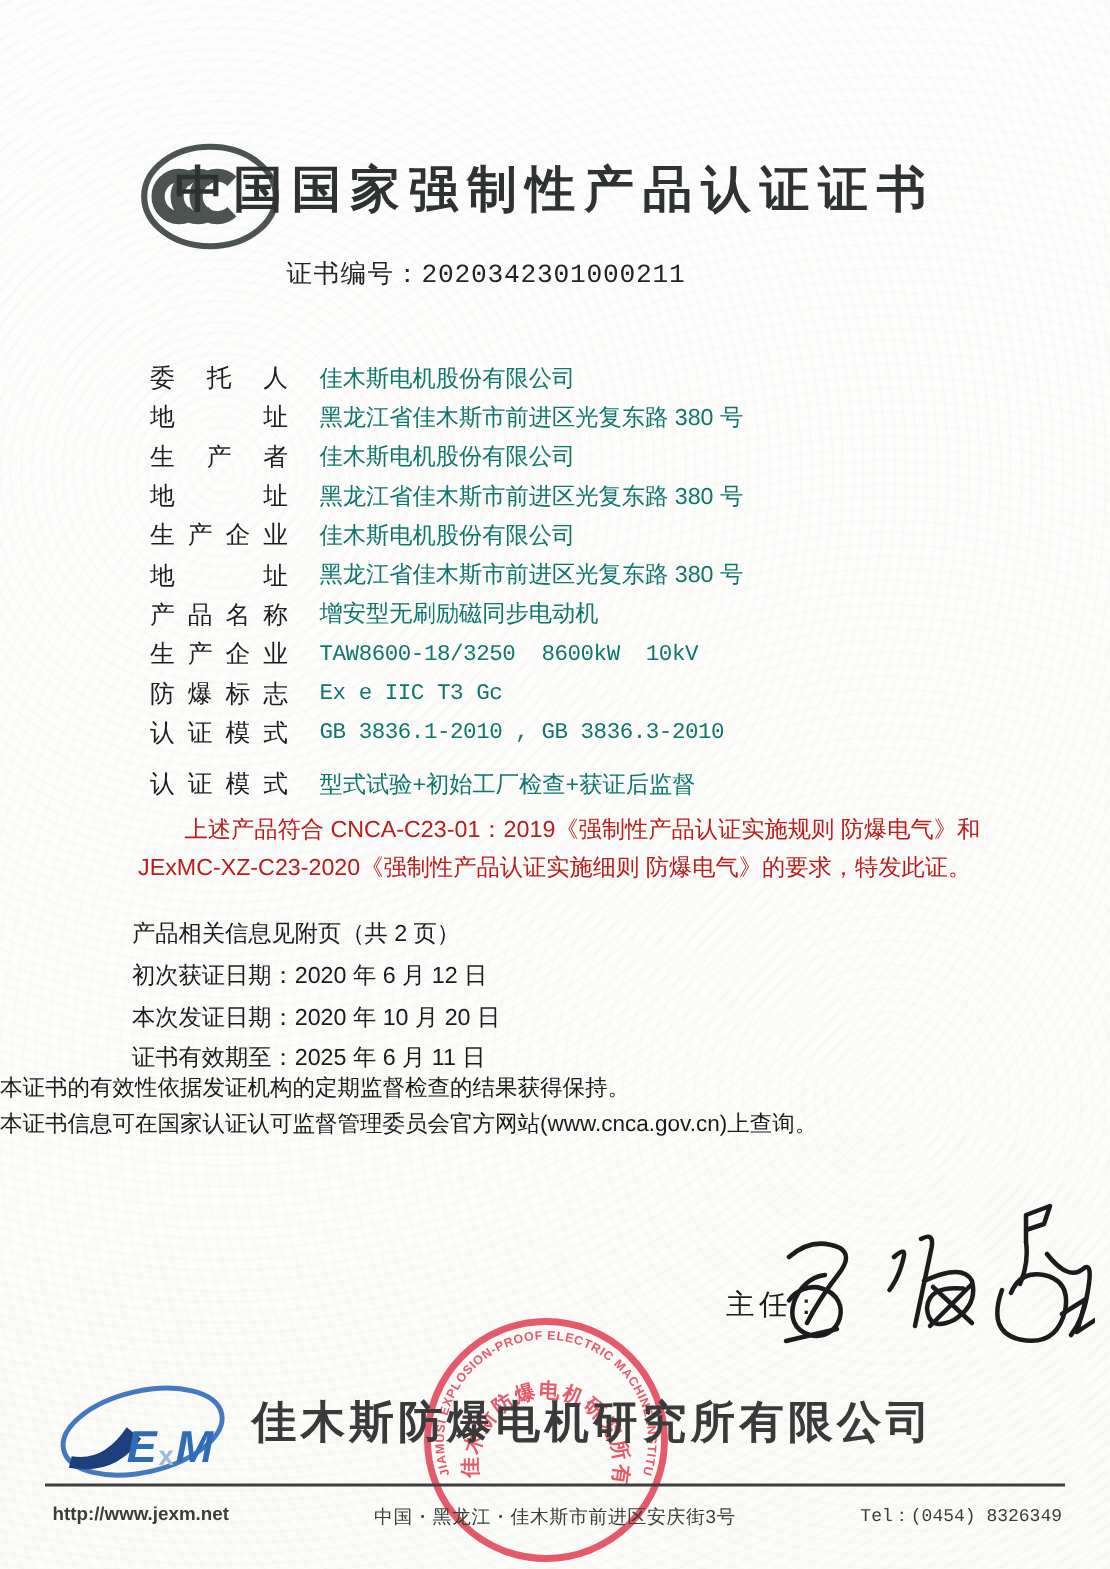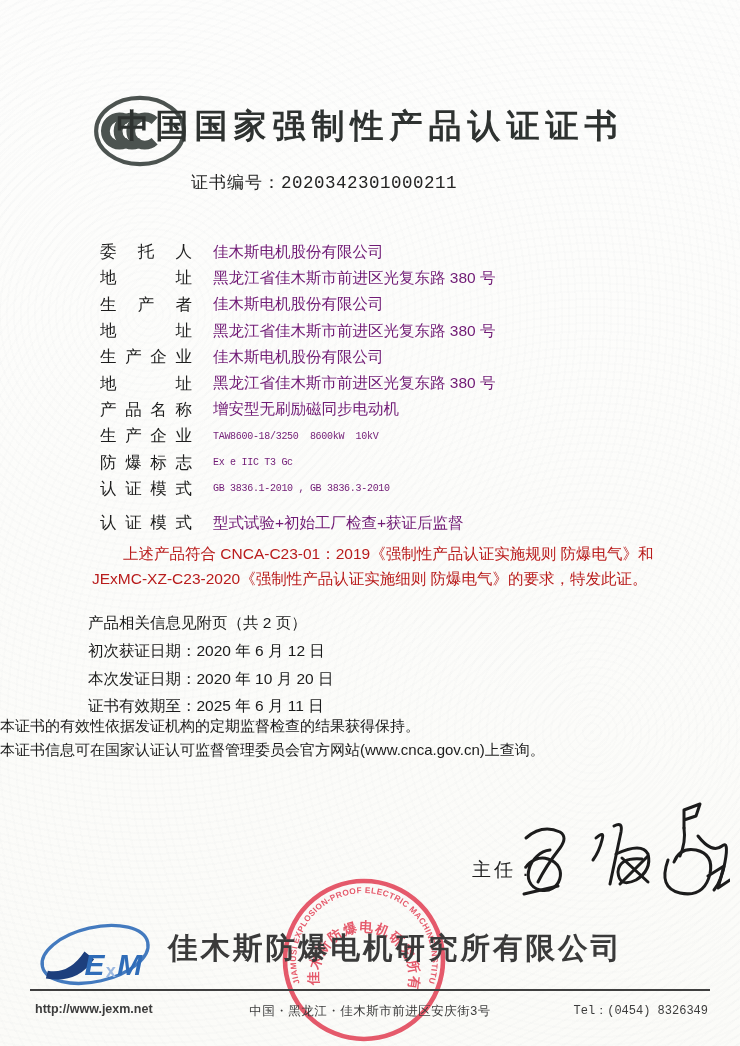--- a/index.html
+++ b/index.html
@@ -26,31 +26,31 @@
   .certno-line{left:0;width:100%;top:171px;text-align:center;font-size:17px;
     transform:translateX(-46px);color:#232323;letter-spacing:1px;}
   .certno-line .num{font-family:"Liberation Mono","DejaVu Sans Mono",monospace;font-size:17.5px;letter-spacing:.5px;}
 
   
   .fields{left:88px;top:239px;width:585px;margin-left:12px;}
   .frow{display:flex;align-items:center;height:26.3px;}
   .frow.gap-top{margin-top:8px;}
   .flabel{width:92px;font-size:16.5px;color:#1e1e1e;text-align:justify;text-align-last:justify;
     text-justify:inter-character;flex:none;}
-  .fvalue{margin-left:21px;font-size:15.5px;white-space:pre-wrap;color:#701a75;}
-  .fvalue.mono{font-family:"Liberation Mono","DejaVu Sans Mono",monospace;font-size:10px;letter-spacing:-0.3px;}
+  .fvalue{margin-left:21px;font-size:15.5px;white-space:pre-wrap;color:#0f766e;}
+  .fvalue.mono{font-family:"Liberation Mono","DejaVu Sans Mono",monospace;font-size:15px;letter-spacing:-0.3px;}
 
   .statement{left:92px;top:542px;width:588px;font-size:15.5px;line-height:24.5px;
     text-indent:2em;color:#b91c1c;}
 
   .info-lines{left:88px;top:609px;font-size:15.5px;line-height:27.8px;color:#1b1b1b;}
   .validity{left:0;right:0;top:714px;text-align:left;font-size:15px;line-height:23.5px;color:#1b1b1b;}
 
   
-  .director{left:472px;top:857px;font-size:19px;letter-spacing:3px;color:#1e1e1e;}
+  .director{left:484px;top:857px;font-size:19px;letter-spacing:3px;color:#1e1e1e;}
   .signature{left:512px;top:798px;width:218px;height:118px;}
   .signature path{stroke:var(--ink);stroke-width:3;fill:none;stroke-linecap:round;stroke-linejoin:round;}
 
   
   .stamp{left:280px;top:876px;width:168px;height:168px;mix-blend-mode:multiply;opacity:.9;}
   .stamp .ring{fill:none;stroke:var(--stamp-red);stroke-width:4.6;}
   .stamp text{fill:var(--stamp-red);}
   .stamp .en{font-size:8.3px;font-weight:700;letter-spacing:.45px;font-family:"Liberation Sans",sans-serif;}
   .stamp .cn{font-size:13.5px;font-weight:700;letter-spacing:1.5px;}
 

